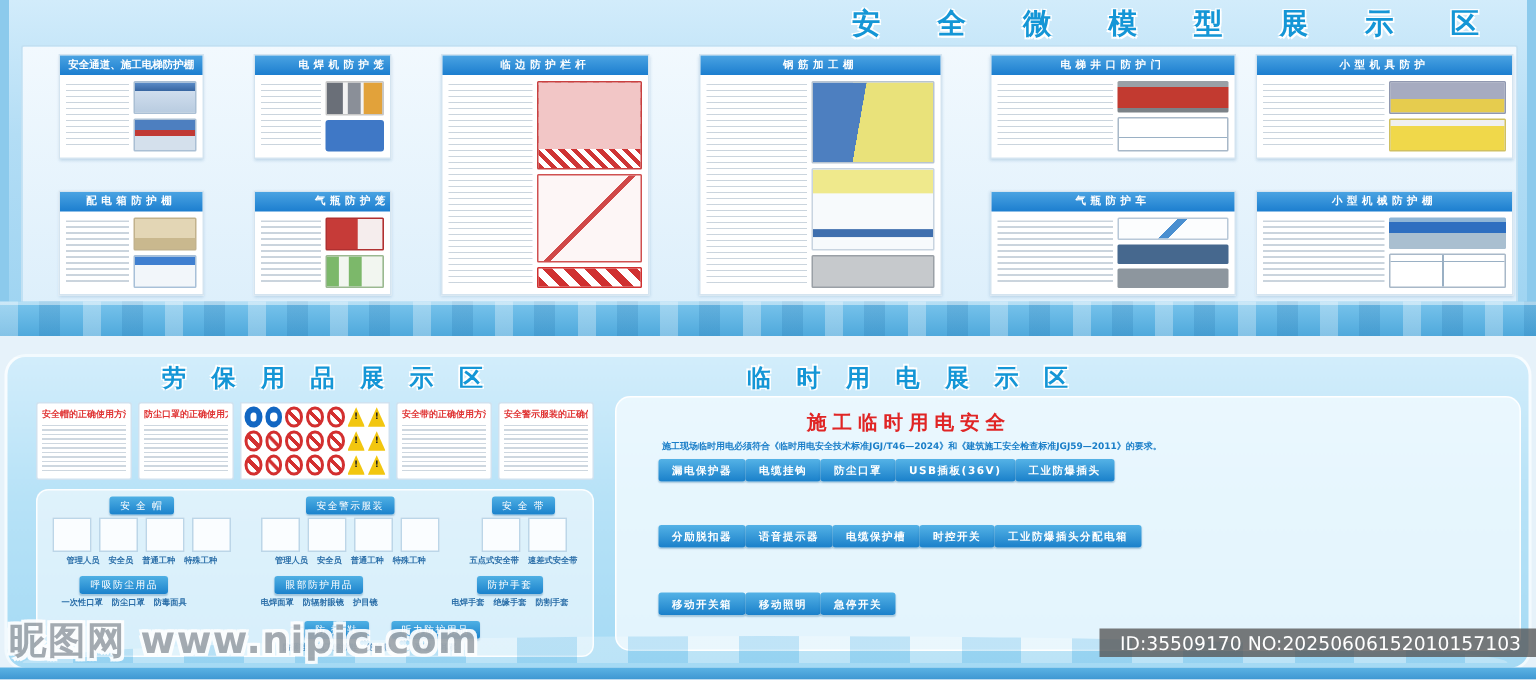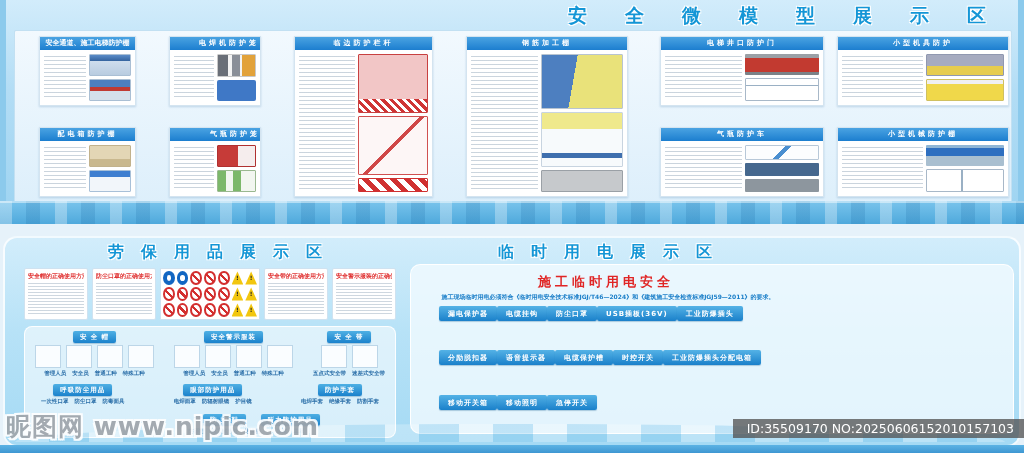--- a/index.html
+++ b/index.html
@@ -94,21 +94,21 @@
 
   #labor-box{position:absolute;left:19px;top:88px;width:372px;height:112px;
     background:rgba(255,255,255,.55);border:1px solid rgba(255,255,255,.9);border-radius:8px;
     box-sizing:border-box;padding:4px 6px;}
   .lp-row{display:flex;align-items:flex-start;}
   #lp-row1{justify-content:space-between;padding:0 4px;}
   #lp-row2{margin-top:7px;justify-content:space-between;padding:0 10px;}
   #lp-row3{margin-top:9px;justify-content:center;padding-left:88px;}
   .lp-group{display:flex;flex-direction:column;align-items:center;gap:2px;}
   .lp-pill{background:linear-gradient(180deg,#4fb0e4,#1b82cc);color:#fff;font-size:6.5px;
-    font-weight:bold;padding:1.5px 7px;border-radius:2px;letter-spacing:1px;white-space:nowrap;
+    font-weight:normal;padding:1.5px 7px;border-radius:2px;letter-spacing:1px;white-space:nowrap;
     box-shadow:0 1px 1px rgba(30,100,150,.3);}
   .lp-boxes{display:flex;gap:5px;}
   .lp-box{width:24px;height:21px;background:rgba(255,255,255,.85);border:1px solid #bcd6e8;}
   .lp-labels{display:flex;gap:6px;justify-content:space-between;}
   .lp-labels span{font-size:5.5px;color:#2a6ea8;font-weight:bold;white-space:nowrap;}
 
   #electric-panel{position:absolute;left:405px;top:26px;width:604px;height:170px;
     background:rgba(244,251,255,.78);border:1px solid rgba(255,255,255,.95);border-radius:10px;
     box-sizing:border-box;}
   .ep-title{position:absolute;top:8px;left:25px;width:340px;text-align:center;font-size:13px;

